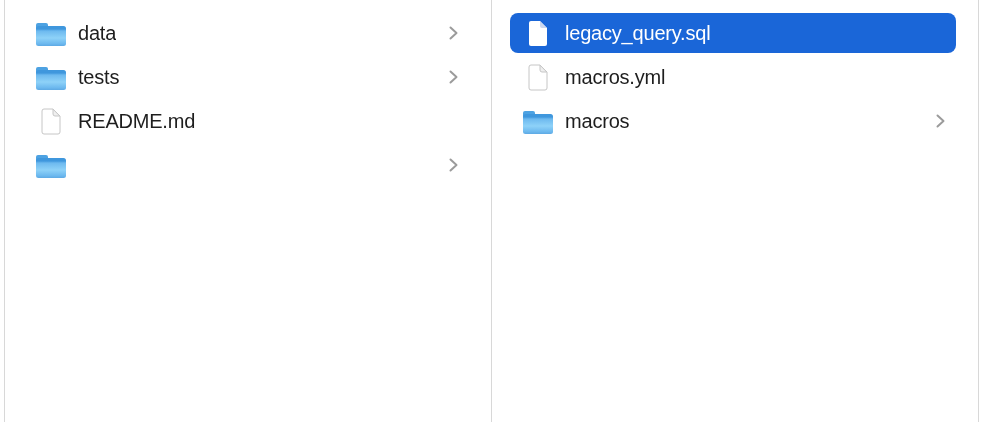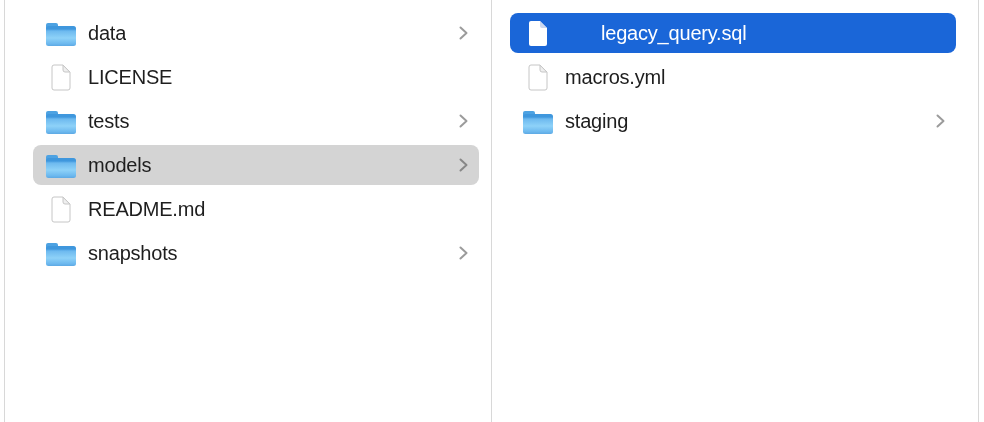--- a/index.html
+++ b/index.html
@@ -6,27 +6,27 @@
   body{
     width:984px;height:422px;overflow:hidden;position:relative;
     background:var(--background,#fff);
     font-family:"Liberation Sans","DejaVu Sans",sans-serif;
     font-size:20px;color:var(--text,#1e1e1e);letter-spacing:-0.2px;
     -webkit-font-smoothing:antialiased;
   }
   .vdiv{position:absolute;top:0;bottom:0;width:1px;background:var(--divider,#d8d8d8);}
   .vdiv.d1{left:4px;} .vdiv.d2{left:491px;} .vdiv.d3{left:978px;}
   .column{position:absolute;top:13px;width:486px;}
-  .column.c1{left:15px;} .column.c2{left:492px;}
+  .column.c1{left:5px;} .column.c2{left:492px;}
   .row{
     height:40px;margin:0 22px 4px 18px;border-radius:8px;
     display:flex;align-items:center;padding-left:13px;box-sizing:border-box;
     cursor:default;
   }
-  .row.sel-active{background:var(--selection-active,#1a66d8);color:var(--text-selected,#fff);gap:36px;}
+  .row.sel-active{background:var(--selection-active,#1a66d8);color:var(--text-selected,#fff);}
   .row.sel-inactive{background:var(--selection-inactive,#d4d4d4);}
   .icon{width:30px;min-width:30px;height:27px;display:flex;align-items:center;justify-content:center;margin-right:12px;}
   
   .folder{width:30px;height:23px;position:relative;margin-top:2px;}
   .folder::before{
     content:"";position:absolute;top:0;left:0;width:12px;height:8px;
     border-radius:2px 2px 0 0;background:var(--folder-tab,#4da2e2);
   }
   .folder::after{
     content:"";position:absolute;top:3px;left:0;right:0;bottom:0;border-radius:2.5px;
@@ -53,63 +53,42 @@
       </span>
       <span class="label">data</span>
       <span class="chev">
         <svg width="11" height="18" viewBox="0 0 11 18">
           <path d="M2.5 3.5 L8.5 9 L2.5 14.5" fill="none" stroke="currentColor" stroke-width="2" stroke-linecap="round" stroke-linejoin="round"></path>
         </svg>
       </span>
     </div>
     <div class="row">
       <span class="icon">
-        <svg width="22" height="27" viewBox="0 0 22 27">
-          <path d="M2 3 q0-2 2-2 h9 l7 7 v16 q0 2-2 2 H4 q-2 0-2-2 z" fill="#ffffff" stroke="#c6c6c6" stroke-width="1"></path>
-          <path d="M13 1.2 l6.8 6.8 h-4.8 q-2 0-2-2 z" fill="#efefef" stroke="#c6c6c6" stroke-width="1" stroke-linejoin="round"></path>
-        </svg>
-      </span>
-      <span class="label">LICENSE</span>
-    </div>
-    <div class="row">
-      <span class="icon">
         <span class="folder"></span>
       </span>
       <span class="label">tests</span>
-      <span class="chev">
-        <svg width="11" height="18" viewBox="0 0 11 18">
-          <path d="M2.5 3.5 L8.5 9 L2.5 14.5" fill="none" stroke="currentColor" stroke-width="2" stroke-linecap="round" stroke-linejoin="round"></path>
-        </svg>
-      </span>
-    </div>
-    <div class="row sel-inactive">
-      <span class="icon">
-        <span class="folder"></span>
-      </span>
-      <span class="label">models</span>
       <span class="chev">
         <svg width="11" height="18" viewBox="0 0 11 18">
           <path d="M2.5 3.5 L8.5 9 L2.5 14.5" fill="none" stroke="currentColor" stroke-width="2" stroke-linecap="round" stroke-linejoin="round"></path>
         </svg>
       </span>
     </div>
     <div class="row">
       <span class="icon">
         <svg width="22" height="27" viewBox="0 0 22 27">
           <path d="M2 3 q0-2 2-2 h9 l7 7 v16 q0 2-2 2 H4 q-2 0-2-2 z" fill="#ffffff" stroke="#c6c6c6" stroke-width="1"></path>
           <path d="M13 1.2 l6.8 6.8 h-4.8 q-2 0-2-2 z" fill="#efefef" stroke="#c6c6c6" stroke-width="1" stroke-linejoin="round"></path>
         </svg>
       </span>
       <span class="label">README.md</span>
     </div>
     <div class="row">
       <span class="icon">
         <span class="folder"></span>
       </span>
-      <span class="label">snapshots</span>
       <span class="chev">
         <svg width="11" height="18" viewBox="0 0 11 18">
           <path d="M2.5 3.5 L8.5 9 L2.5 14.5" fill="none" stroke="currentColor" stroke-width="2" stroke-linecap="round" stroke-linejoin="round"></path>
         </svg>
       </span>
     </div>
   </div>
 <div class="column c2">
     <div class="row sel-active">
       <span class="icon">
@@ -126,20 +105,20 @@
           <path d="M2 3 q0-2 2-2 h9 l7 7 v16 q0 2-2 2 H4 q-2 0-2-2 z" fill="#ffffff" stroke="#c6c6c6" stroke-width="1"></path>
           <path d="M13 1.2 l6.8 6.8 h-4.8 q-2 0-2-2 z" fill="#efefef" stroke="#c6c6c6" stroke-width="1" stroke-linejoin="round"></path>
         </svg>
       </span>
       <span class="label">macros.yml</span>
     </div>
     <div class="row">
       <span class="icon">
         <span class="folder"></span>
       </span>
-      <span class="label">staging</span>
+      <span class="label">macros</span>
       <span class="chev">
         <svg width="11" height="18" viewBox="0 0 11 18">
           <path d="M2.5 3.5 L8.5 9 L2.5 14.5" fill="none" stroke="currentColor" stroke-width="2" stroke-linecap="round" stroke-linejoin="round"></path>
         </svg>
       </span>
     </div>
   </div>
 
 </body></html>

